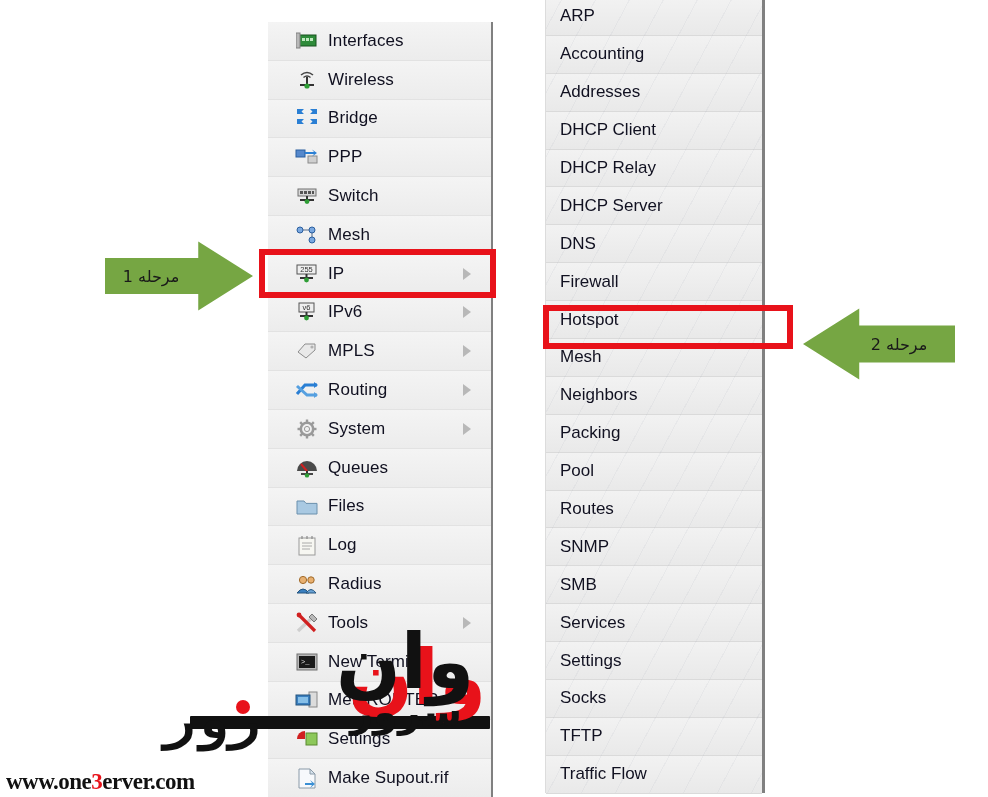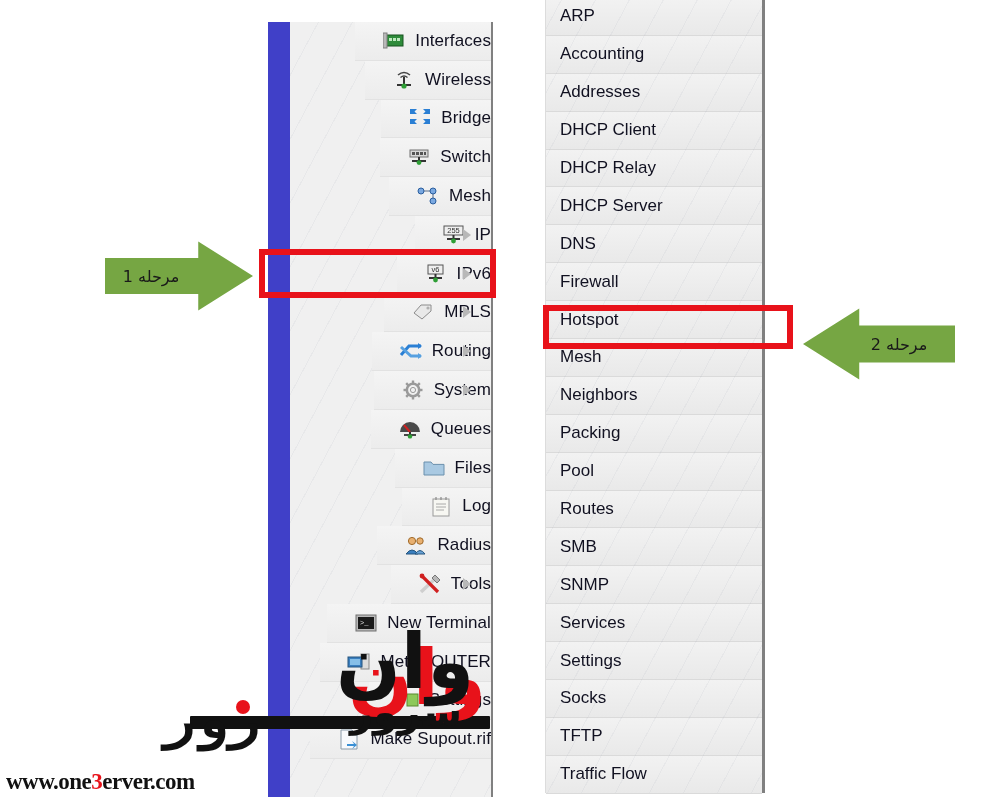--- a/index.html
+++ b/index.html
@@ -17,21 +17,20 @@
   #winbox-main-menu {
     position: absolute;
     left: 268px;
     top: 22px;
     width: 225px;
     height: 775px;
     background: #f0f0f0;
     border-right: 2px solid #808080;
     display: flex;
     flex-direction: column;
-    align-items: flex-end;
   }
   #menu-accent-strip {
     position: absolute;
     left: 0;
     top: 0;
     width: 22px;
     height: 100%;
     background: #4040c8;
   }
   .main-menu-item {
@@ -287,20 +286,30 @@
             <path d="M2 2 L9 2 L6.5 4.5 L9 7 L2 7 Z"></path>
             <path d="M22 2 L15 2 L17.5 4.5 L15 7 L22 7 Z"></path>
             <path d="M2 12 L9 12 L6.5 14.5 L9 17 L2 17 Z"></path>
             <path d="M22 12 L15 12 L17.5 14.5 L15 17 L22 17 Z"></path>
           </g>
         </svg>
     </span>
     <span class="mi-label">Bridge</span>
   </div>
 
+  <div class="main-menu-item">
+    <span class="mi-icon">
+      <svg width="24" height="20" viewBox="0 0 24 20">
+          <rect x="1" y="3" width="9" height="7" fill="#5588cc" stroke="#2a5e9e"></rect>
+          <rect x="13" y="9" width="9" height="7" fill="#cfcfcf" stroke="#8a8a8a"></rect>
+          <path d="M10 5 L19 5 L17 2.5 L22 6 L17 9.5 L19 7 L10 7 Z" fill="#2a7fd4"></path>
+        </svg>
+    </span>
+    <span class="mi-label">PPP</span>
+  </div>
 
   <div class="main-menu-item">
     <span class="mi-icon">
       <svg width="24" height="20" viewBox="0 0 24 20">
           <rect x="3" y="3" width="18" height="7" fill="#d8d8d8" stroke="#707070"></rect>
           <rect x="5" y="5" width="3" height="3" fill="#555"></rect>
           <rect x="9" y="5" width="3" height="3" fill="#555"></rect>
           <rect x="13" y="5" width="3" height="3" fill="#555"></rect>
           <rect x="17" y="5" width="2" height="3" fill="#555"></rect>
           <line x1="12" y1="10" x2="12" y2="14" stroke="#333" stroke-width="2"></line>
@@ -520,22 +529,22 @@
   <div class="sub-menu-item">DHCP Relay</div>
   <div class="sub-menu-item">DHCP Server</div>
   <div class="sub-menu-item">DNS</div>
   <div class="sub-menu-item">Firewall</div>
   <div class="sub-menu-item">Hotspot</div>
   <div class="sub-menu-item">Mesh</div>
   <div class="sub-menu-item">Neighbors</div>
   <div class="sub-menu-item">Packing</div>
   <div class="sub-menu-item">Pool</div>
   <div class="sub-menu-item">Routes</div>
+  <div class="sub-menu-item">SNMP</div>
   <div class="sub-menu-item">SMB</div>
-  <div class="sub-menu-item">SNMP</div>
   <div class="sub-menu-item">Services</div>
   <div class="sub-menu-item">Settings</div>
   <div class="sub-menu-item">Socks</div>
   <div class="sub-menu-item">TFTP</div>
   <div class="sub-menu-item">Traffic Flow</div>
 </div>
 
 <div class="red-box" id="highlight-ip"></div>
 <div class="red-box" id="highlight-hotspot"></div>
 

